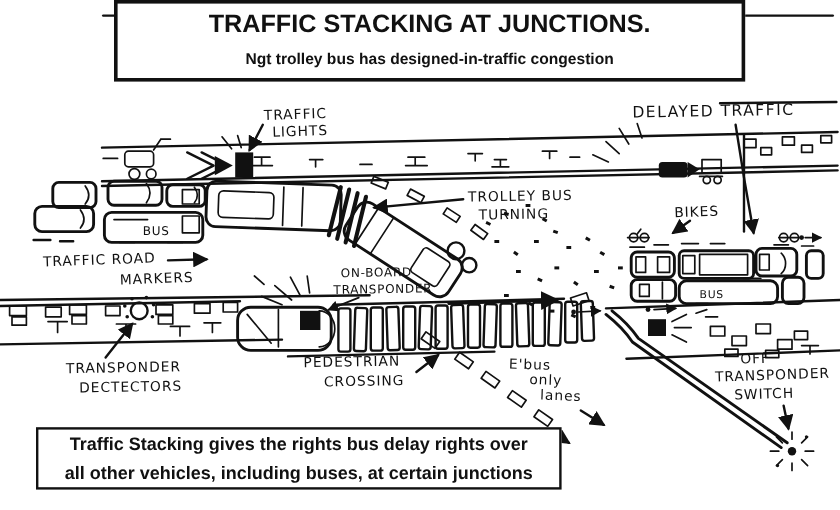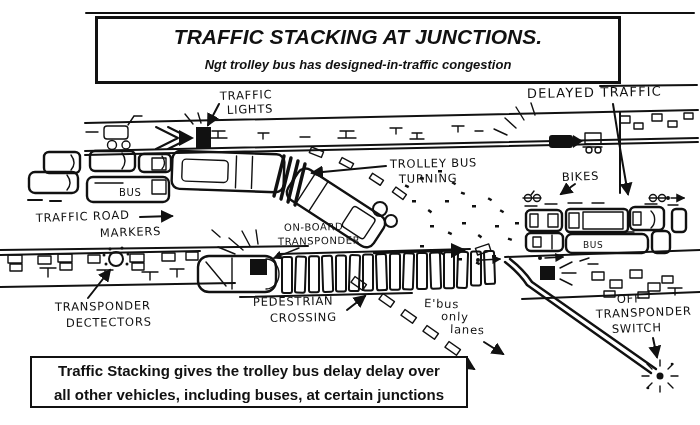--- a/index.html
+++ b/index.html
@@ -1,20 +1,20 @@
 <!DOCTYPE html>
 <html><head>
 <meta charset="utf-8">
 <style>
   html,body{margin:0;padding:0;background:#e8e8e8;}
   .page{position:relative;width:700px;height:425px;background:#ffffff;overflow:hidden;
         font-family:"Liberation Sans",sans-serif;}
   .box{position:absolute;border:3px solid #111;background:#fff;text-align:center;
        font-weight:bold;color:#111;}
-  .title-box{left:95px;top:16px;width:520px;height:62px;font-style:italic;}
+  .title-box{left:95px;top:0;width:520px;height:62px;}
   .title-line1{font-size:21px;line-height:30px;margin-top:3px;white-space:nowrap;}
   .title-line2{font-size:13px;line-height:26px;white-space:nowrap;}
   .footer-box{left:30px;top:356px;width:434px;height:48px;border-width:2.5px;}
   .footer-line{font-size:15px;line-height:22px;white-space:nowrap;margin-top:2px;}
   svg{position:absolute;left:0;top:0;}
   .s1{stroke:#111;stroke-width:1.4;fill:none;stroke-linecap:round;stroke-linejoin:round;}
   .s2{stroke:#111;stroke-width:2;fill:none;stroke-linecap:round;stroke-linejoin:round;}
   .s25{stroke:#111;stroke-width:2.4;fill:none;stroke-linecap:round;stroke-linejoin:round;}
   .s3{stroke:#111;stroke-width:3.4;fill:none;stroke-linecap:round;}
   .f{fill:#111;stroke:none;}
@@ -342,17 +342,17 @@
       <line class="s2" x1="653" y1="338" x2="657" y2="357" marker-end="url(#ah)"></line>
     </g>
   </svg>
 
   <div class="box title-box">
     <div class="title-line1">TRAFFIC STACKING AT JUNCTIONS.</div>
     <div class="title-line2">Ngt trolley bus has designed-in-traffic congestion</div>
   </div>
 
   <div class="box footer-box">
-    <div class="footer-line">Traffic Stacking gives the trolley bus delay delay over</div>
+    <div class="footer-line">Traffic Stacking gives the rights bus delay rights over</div>
     <div class="footer-line" style="margin-top:2px">all other vehicles, including buses, at certain junctions</div>
   </div>
 
 </div>
 
 </body></html>

